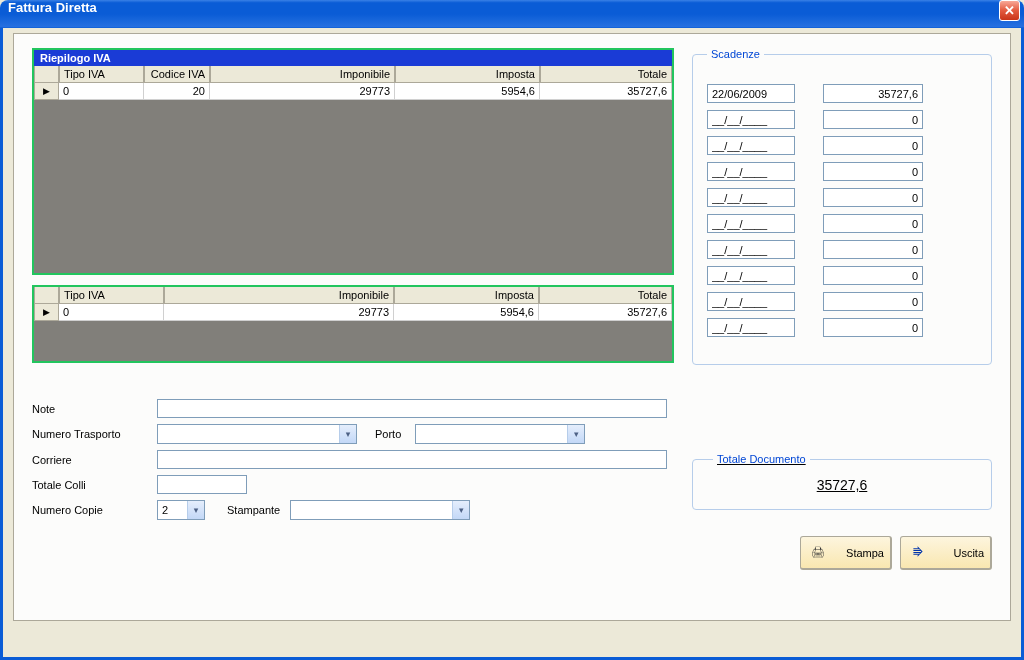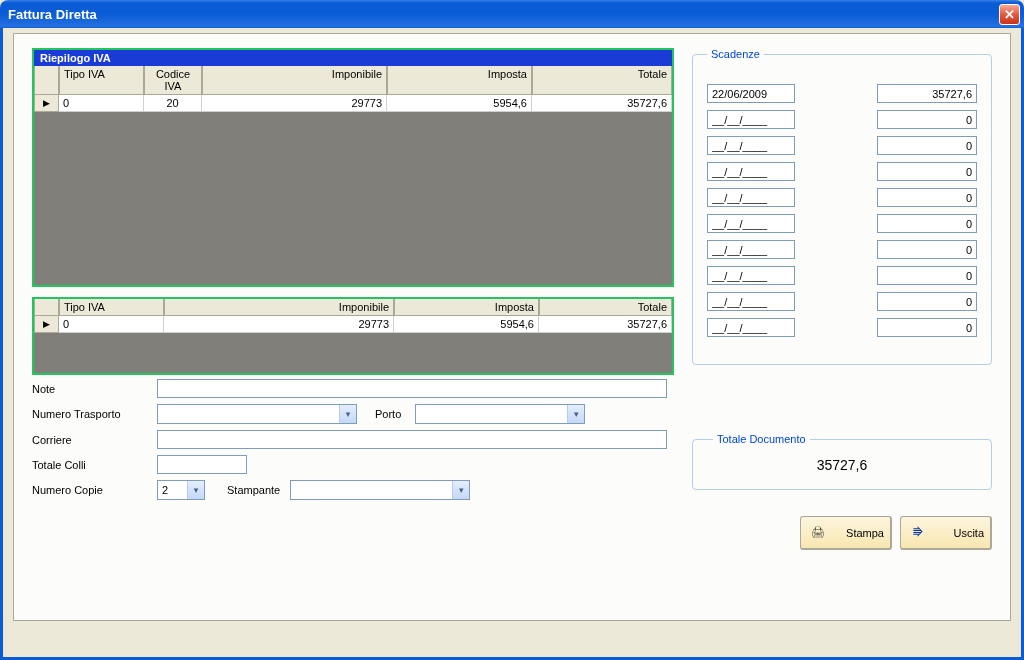--- a/index.html
+++ b/index.html
@@ -10,21 +10,21 @@
   width: 1024px;
   height: 660px;
   overflow: hidden;
 }
 .titlebar {
   height: 28px;
   background: linear-gradient(to bottom, #3a81e6 0%, #0a5cd6 10%, #0a5cd6 50%, #2670e0 95%, #0a5cd6 100%);
   border-radius: 8px 8px 0 0;
   color: #fff;
   display: flex;
-  align-items: center;
+  align-items: flex-start;
   padding: 0 4px 0 8px;
   font-weight: bold;
   font-size: 13px;
 }
 .titlebar .spacer { flex: 1; }
 .title-close {
   width: 21px; height: 21px;
   background: linear-gradient(to bottom, #f8a898, #e35a3f 50%, #c93418);
   border: 1px solid #fff;
   border-radius: 3px;
@@ -101,50 +101,50 @@
   border-bottom: 1px solid #d0d0d0;
 }
 .rowhead {
   width: 25px;
   background: #ece9d8;
   border: 1px solid #aca899;
   border-top: none;
   display: flex; align-items: center; justify-content: center;
 }
 .c-tipo   { width: 85px;  text-align: left; }
-.c-codice { width: 58px;  text-align: center; }
+.c-codice { width: 66px;  text-align: right; }
 .c-imp    { width: 185px; text-align: right; }
 .c-impos  { width: 145px; text-align: right; }
 .c-tot    { flex: 1;      text-align: right; }
 .c2-tipo  { width: 105px; text-align: left; }
 .c2-imp   { width: 230px; text-align: right; }
 .c2-impos { width: 145px; text-align: right; }
 .c2-tot   { flex: 1;      text-align: right; }
 fieldset.scad {
   border: 1px solid #b6cdea;
   border-radius: 4px;
   padding: 24px 14px 20px 14px;
   position: relative;
 }
 fieldset legend {
   color: #0046d5;
   padding: 0 4px;
 }
-.scad-row { display: flex; gap: 28px; margin-bottom: 7px; justify-content: space-between; }
+.scad-row { display: flex; gap: 28px; margin-bottom: 7px; justify-content: flex-start; }
 .input, .scad-row .input {
   border: 1px solid #7f9db9;
   background: #fff;
   height: 19px;
   padding: 1px 4px;
   font-family: Tahoma, Arial, sans-serif;
   font-size: 11px;
 }
 .scad-row .input.date { width: 88px; }
 .scad-row .input.amt  { width: 100px; text-align: right; }
-.form-area { margin-top: 4px; display:flex; gap:8px; }
+.form-area { margin-top: 34px; display:flex; gap:8px; }
 .form-left { flex:1; }
 .form-row { display: flex; align-items: center; margin-bottom: 6px; }
 .form-row label { width: 125px; }
 .combo {
   border: 1px solid #7f9db9;
   background: #fff;
   height: 20px;
   display: inline-flex;
   align-items: center;
 }
@@ -153,20 +153,21 @@
   background: linear-gradient(to bottom,#e5eefc,#c3d8f7);
   border-left: 1px solid #b6cdea;
   display:flex;align-items:center;justify-content:center;
   color:#4d6185; font-size:9px;
 }
 .totdoc-box {
   border: 1px solid #b6cdea;
   border-radius: 4px;
   padding: 12px 20px 16px 20px;
   margin-top: 14px;
+  text-decoration: underline;
 }
 .totdoc-box legend { color:#0046d5; padding:0 4px; }
 .totdoc-val { text-align: center; font-size: 14px; }
 .btnbar {
   display: flex; justify-content: flex-end; gap: 8px; margin-top: 26px;
 }
 .btn3d {
   width: 92px; height: 34px;
   border: 1px solid #aca899;
   border-bottom: 2px solid #aca899;

